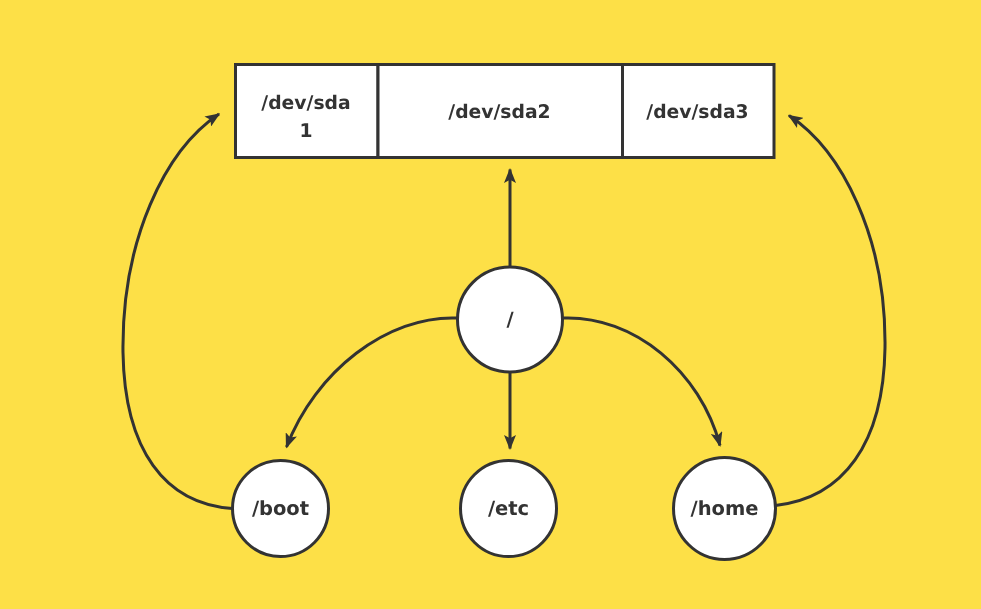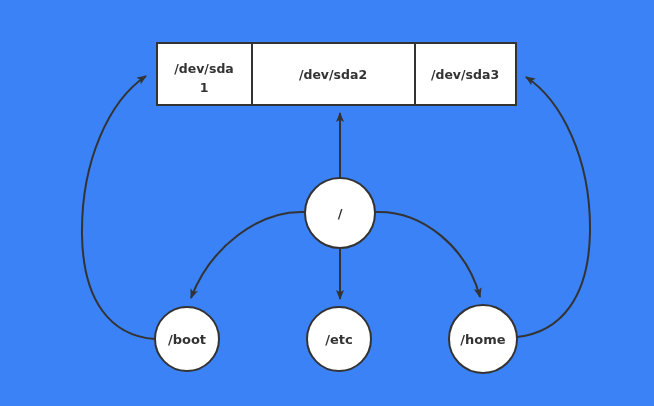--- a/index.html
+++ b/index.html
@@ -10,21 +10,21 @@
   body {
     width: 654px;
     height: 406px;
     font-family: "DejaVu Sans", sans-serif;
     overflow: hidden;
   }
   #diagram-root {
     position: relative;
     width: 654px;
     height: 406px;
-    background: #3b82f6;
+    background: #fde047;
   }
   svg#diagram-svg {
     position: absolute;
     top: 0;
     left: 0;
     width: 654px;
     height: 406px;
   }
   .node-shape {
     fill: #ffffff;

